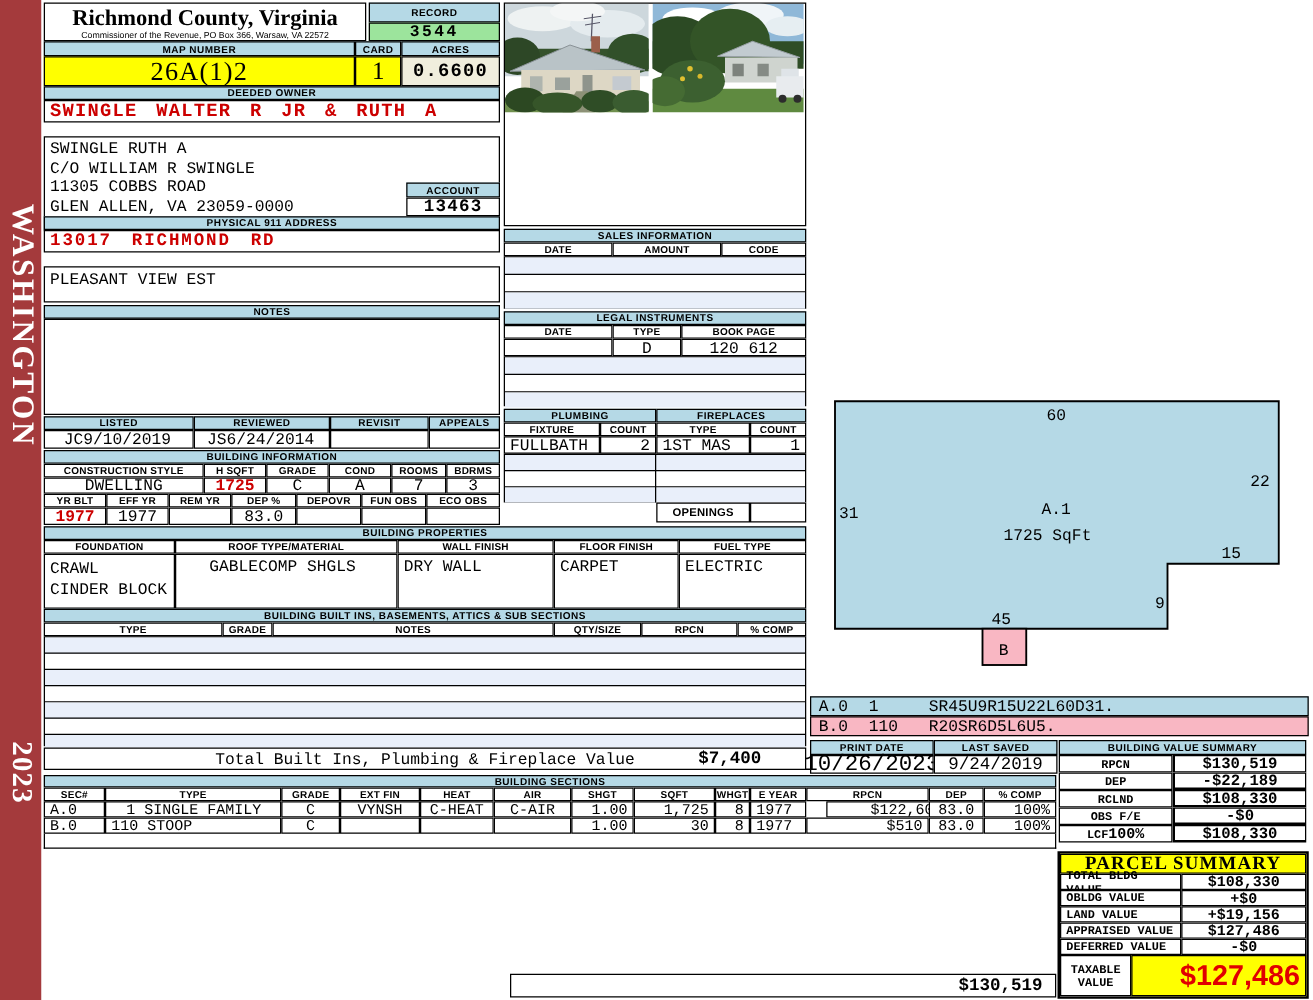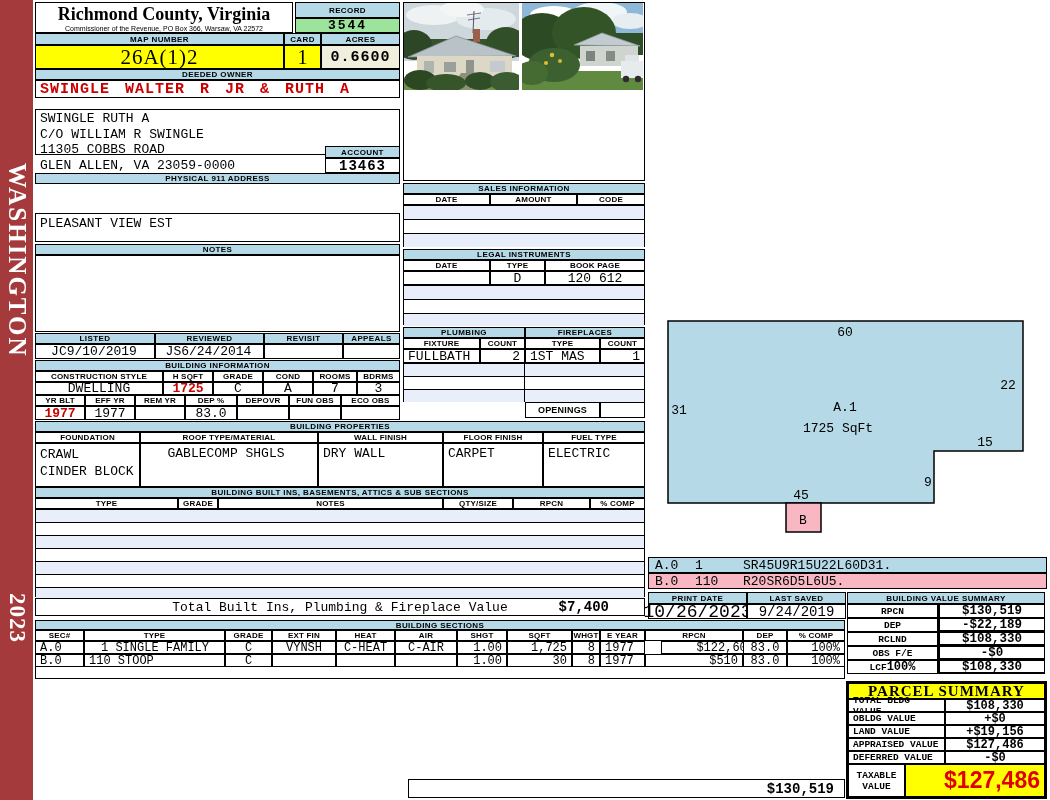--- a/index.html
+++ b/index.html
@@ -47,30 +47,31 @@
   <div class="x band" style="left:35px;top:33px;width:249px;height:12px">MAP NUMBER</div>
   <div class="x band" style="left:284px;top:33px;width:37px;height:12px">CARD</div>
   <div class="x band" style="left:321px;top:33px;width:79px;height:12px">ACRES</div>
   <div class="x cell serif ac" style="left:35px;top:45px;width:249px;height:24px;background:#ffff00;font-size:21px;letter-spacing:1px">26A(1)2</div>
   <div class="x cell serif ac" style="left:284px;top:45px;width:37px;height:24px;background:#ffff00;font-size:20px">1</div>
   <div class="x cell m b ac" style="left:321px;top:45px;width:79px;height:24px;background:#f0eedd;font-size:15px;letter-spacing:1px">0.6600</div>
 
   <div class="x band" style="left:35px;top:69px;width:365px;height:11px">DEEDED OWNER</div>
   <div class="x cell m b red al" style="left:35px;top:80px;width:365px;height:18px;font-size:15px;letter-spacing:1px;word-spacing:5px">SWINGLE WALTER R JR &amp; RUTH A</div>
 
-  <div class="x bd" style="left:35px;top:109px;width:365px;height:46px">
+  <div class="x bd" style="left:35px;top:109px;width:365px;height:76px">
     <div class="m v" style="padding:1px 0 0 4px;line-height:15.5px">SWINGLE RUTH A</div>
     <div class="m v" style="padding-left:4px;line-height:15.5px">C/O WILLIAM R SWINGLE</div>
     <div class="m v" style="padding-left:4px;line-height:15.5px">11305 COBBS ROAD</div>
     <div class="m v" style="padding-left:4px;line-height:15.5px">GLEN ALLEN, VA 23059-0000</div>
   </div>
   <div class="x band" style="left:325px;top:146px;width:75px;height:12px">ACCOUNT</div>
   <div class="x cell m b ac" style="left:325px;top:158px;width:75px;height:15px;font-size:14px;letter-spacing:1px">13463</div>
 
   <div class="x band" style="left:35px;top:173px;width:365px;height:11px">PHYSICAL 911 ADDRESS</div>
+  <div class="x cell m b red al" style="left:35px;top:184px;width:365px;height:18px;font-size:14px;letter-spacing:1.5px;word-spacing:6px">13017 RICHMOND RD</div>
 
   <div class="x cell m v topalign al" style="left:35px;top:213px;width:365px;height:29px">PLEASANT VIEW EST</div>
 
   <div class="x band" style="left:35px;top:244px;width:365px;height:11px">NOTES</div>
   <div class="x bd" style="left:35px;top:255px;width:365px;height:77px"></div>
 
   <div class="x band" style="left:35px;top:333px;width:120px;height:11px">LISTED</div>
   <div class="x band" style="left:155px;top:333px;width:109px;height:11px">REVIEWED</div>
   <div class="x band" style="left:264px;top:333px;width:79px;height:11px">REVISIT</div>
   <div class="x band" style="left:343px;top:333px;width:57px;height:11px">APPEALS</div>

